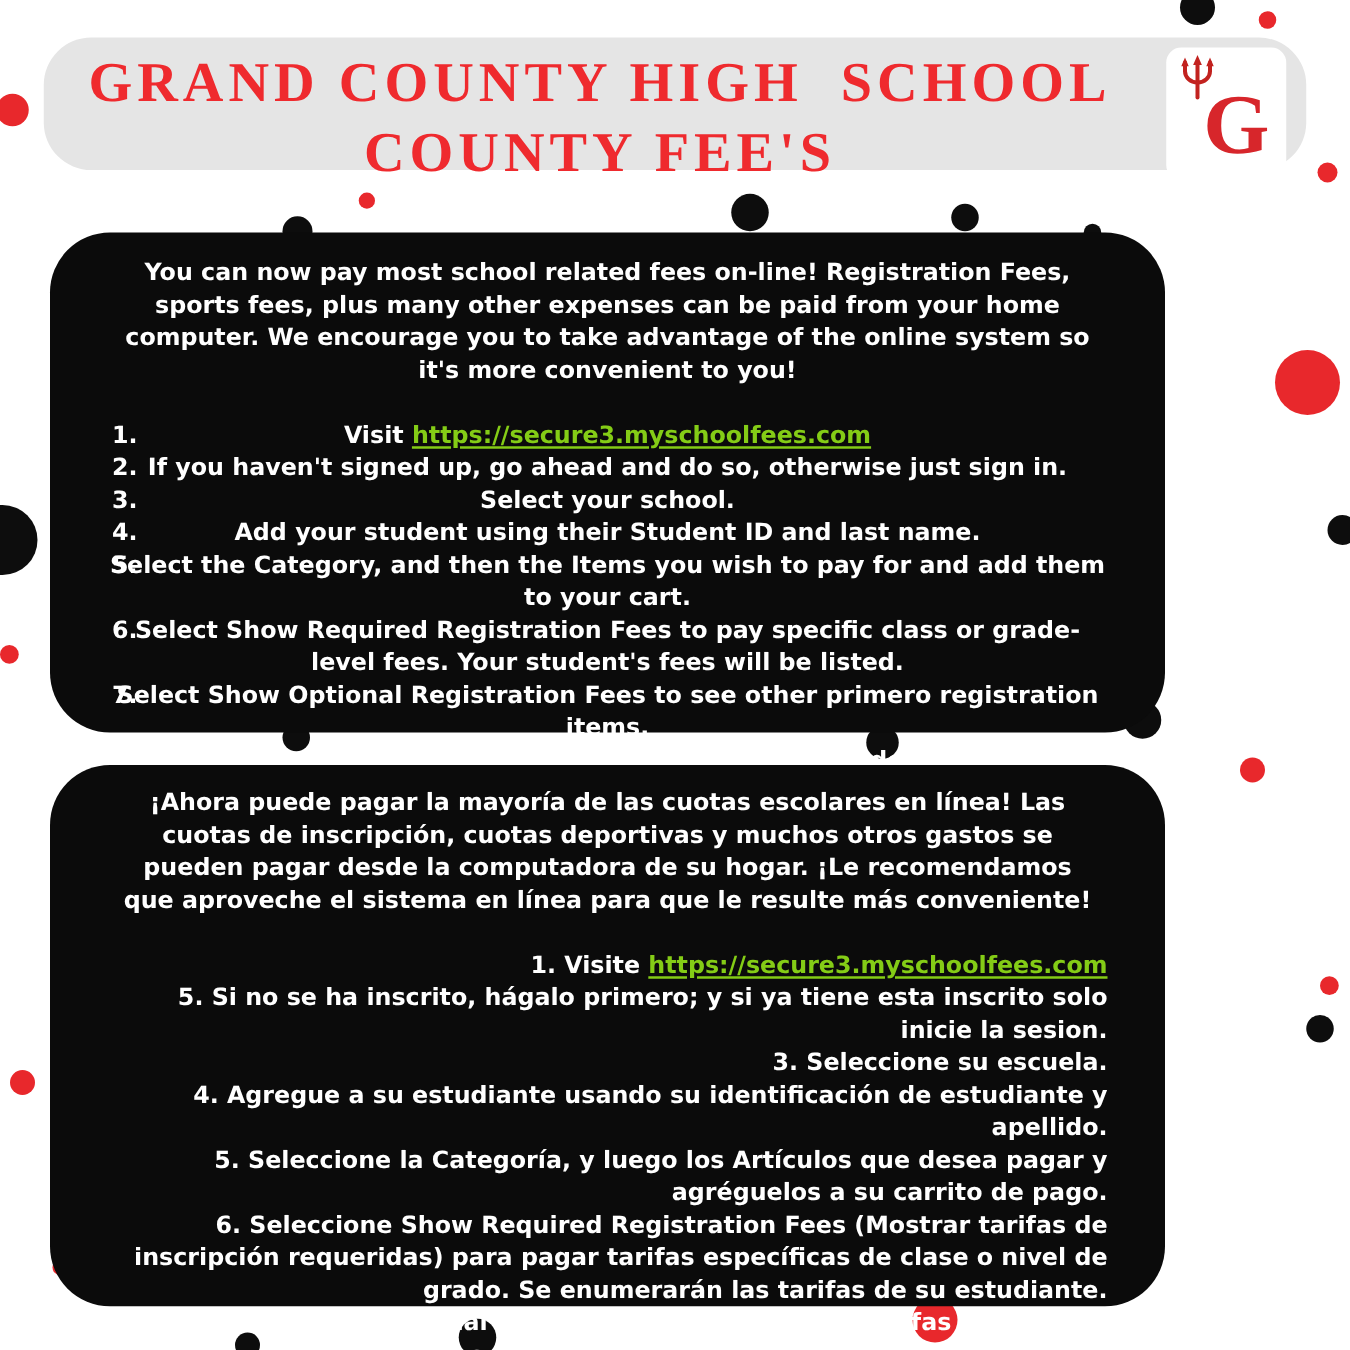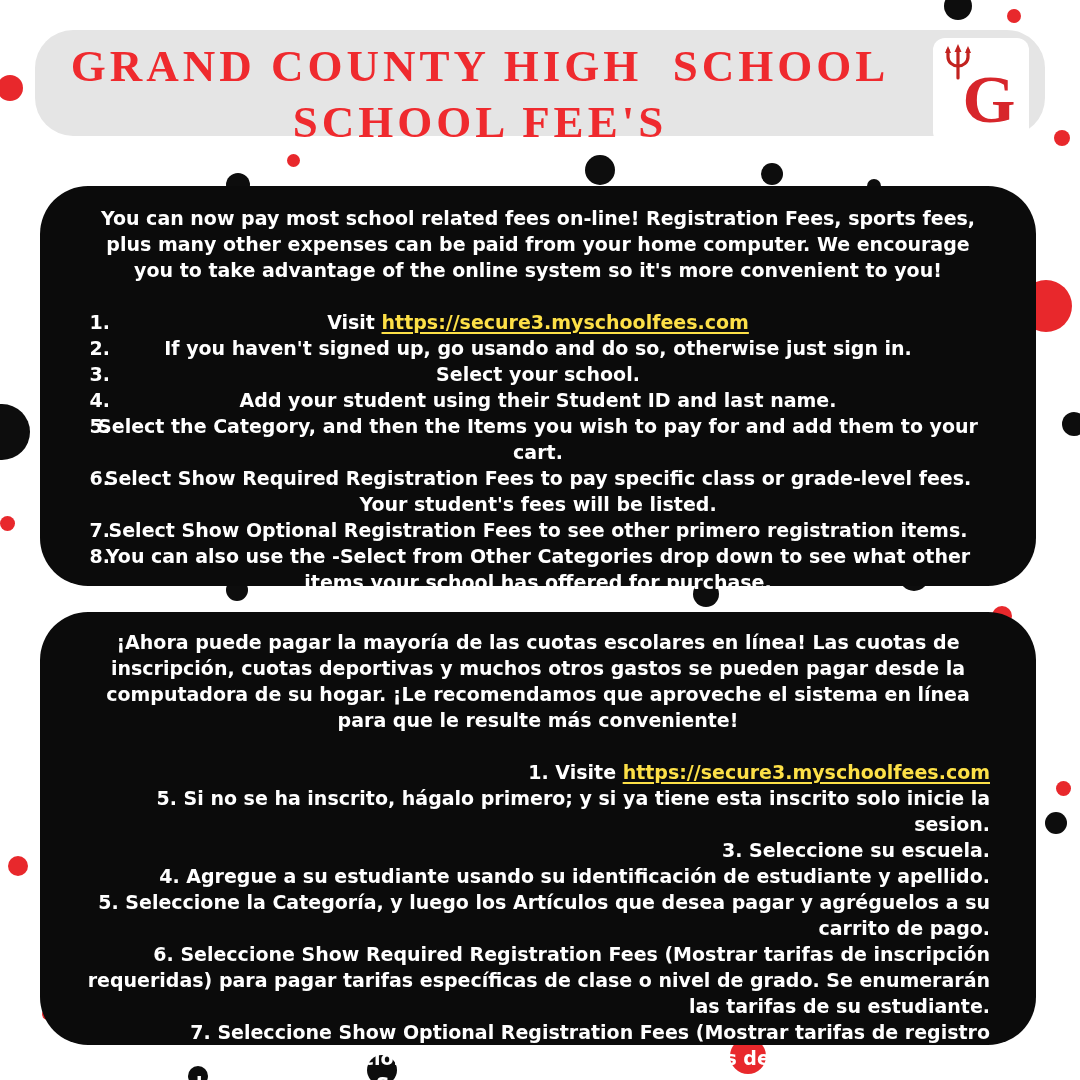--- a/index.html
+++ b/index.html
@@ -6,21 +6,21 @@
   body{
     width:1080px;height:1080px;position:relative;overflow:hidden;
     background:#ffffff;
     font-family:"DejaVu Sans","Liberation Sans",sans-serif;
   }
   .dot{position:absolute;border-radius:50%;z-index:0;}
   .dot.red{background:#e8282c;}
   .dot.black{background:#0d0d0d;}
 
   .card{
-    position:absolute;left:40px;width:996px;
+    position:absolute;left:40px;width:892px;
     background:#0b0b0b;border-radius:48px;color:#ffffff;
     z-index:2;box-sizing:border-box;
   }
 
   
   .header-card{
     position:absolute;left:35px;top:30px;width:1010px;height:106px;
     background:#e5e5e5;border-radius:38px;z-index:2;
   }
   .title{
@@ -61,21 +61,21 @@
     font-size:19px;font-weight:700;line-height:26px;
   }
   .sline{
     margin:0;text-align:right;padding:0 46px;
     font-size:19px;font-weight:700;line-height:26px;
   }
   .link{
     text-decoration:underline;
     text-decoration-thickness:2px;
     text-underline-offset:3px;
-    color:#fde047;cursor:pointer;
+    color:#84cc16;cursor:pointer;
   }
 </style>
 </head>
 <body>
 
 <div class="dot red" style="left:-3px;top:75px;width:26px;height:26px;"></div>
 <div class="dot red" style="left:287px;top:154px;width:13px;height:13px;"></div>
 <div class="dot red" style="left:1054px;top:130px;width:16px;height:16px;"></div>
 <div class="dot red" style="left:1020px;top:280px;width:52px;height:52px;"></div>
 <div class="dot red" style="left:0px;top:516px;width:15px;height:15px;"></div>
@@ -95,21 +95,21 @@
 <div class="dot black" style="left:226px;top:579px;width:22px;height:22px;"></div>
 <div class="dot black" style="left:693px;top:581px;width:26px;height:26px;"></div>
 <div class="dot black" style="left:899px;top:561px;width:30px;height:30px;"></div>
 <div class="dot black" style="left:1045px;top:812px;width:22px;height:22px;"></div>
 <div class="dot black" style="left:367px;top:1055px;width:30px;height:30px;"></div>
 <div class="dot black" style="left:188px;top:1066px;width:20px;height:20px;"></div>
 
 <header class="header-card">
   <div class="title">
     <div class="t1">GRAND COUNTY HIGH  SCHOOL</div>
-    <div class="t2">SCHOOL FEE'S</div>
+    <div class="t2">COUNTY FEE'S</div>
   </div>
   <div class="logo">
     <svg class="trident" width="34" height="36" viewBox="0 0 34 36">
       <g stroke="#c2221f" stroke-width="3.2" fill="none" stroke-linecap="round">
         <path d="M17 34 L17 8"></path>
         <path d="M7 6 L7 13 a10 9 0 0 0 20 0 L27 6"></path>
       </g>
       <g fill="#c2221f">
         <path d="M17 0 L13.5 8 L20.5 8 Z"></path>
         <path d="M7 2 L4 9 L10 9 Z"></path>
@@ -122,21 +122,21 @@
 
 <section class="card english">
   <p class="intro">You can now pay most school related fees on-line! Registration Fees, sports fees, plus many other expenses can be paid from your home computer. We encourage you to take advantage of the online system so it's more convenient to you!</p>
   <div class="list">
     <div class="row">
       <span class="num">1.</span>
       <span class="txt"><span>Visit </span><span class="link">https://secure3.myschoolfees.com</span></span>
     </div>
     <div class="row">
       <span class="num">2.</span>
-      <span class="txt">If you haven't signed up, go usando and do so, otherwise just sign in.</span>
+      <span class="txt">If you haven't signed up, go ahead and do so, otherwise just sign in.</span>
     </div>
     <div class="row">
       <span class="num">3.</span>
       <span class="txt">Select your school.</span>
     </div>
     <div class="row">
       <span class="num">4.</span>
       <span class="txt">Add your student using their Student ID and last name.</span>
     </div>
     <div class="row">

